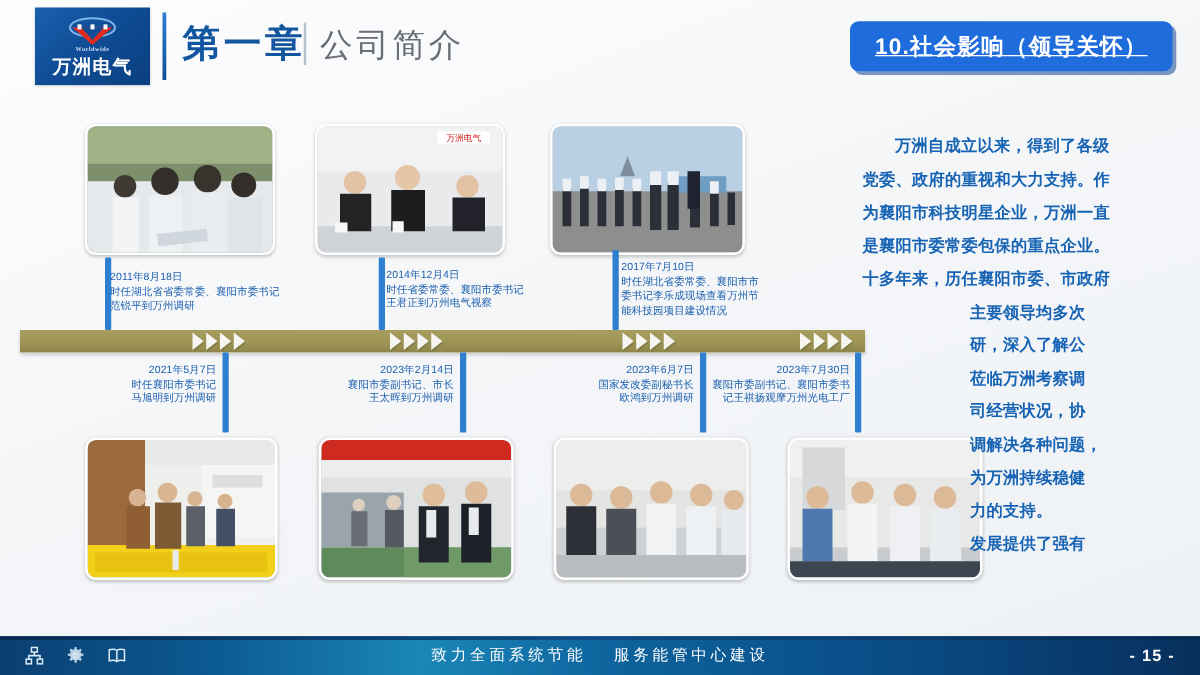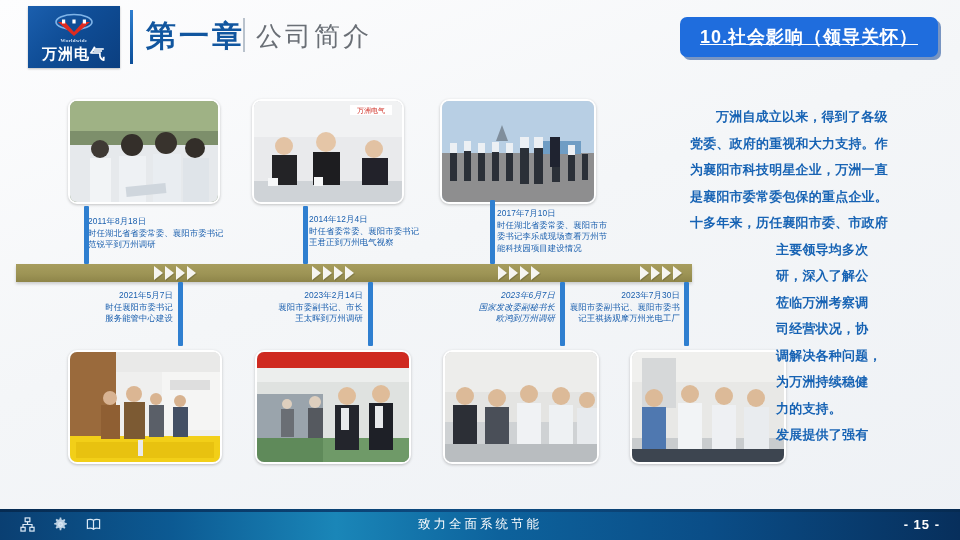--- a/index.html
+++ b/index.html
@@ -278,30 +278,30 @@
   <div class="stem" style="left:490px;top:200px;height:64px;"></div>
 
   <div class="stem" style="left:178px;top:282px;height:64px;"></div>
   <div class="stem" style="left:368px;top:282px;height:64px;"></div>
   <div class="stem" style="left:560px;top:282px;height:64px;"></div>
   <div class="stem" style="left:684px;top:282px;height:64px;"></div>
 
   <div class="cap right" style="left:38px;top:290px;width:135px;">
     <div>2021年5月7日</div>
     <div>时任襄阳市委书记</div>
-    <div>服务能管中心建设</div>
+    <div>马旭明到万州调研</div>
   </div>
 
   <div class="cap right" style="left:230px;top:290px;width:133px;">
     <div>2023年2月14日</div>
     <div>襄阳市委副书记、市长</div>
     <div>王太晖到万州调研</div>
   </div>
 
-  <div class="cap right" style="left:422px;top:290px;width:133px;font-style:italic;">
+  <div class="cap right" style="left:422px;top:290px;width:133px;">
     <div>2023年6月7日</div>
     <div>国家发改委副秘书长</div>
     <div>欧鸿到万州调研</div>
   </div>
 
   <div class="cap right" style="left:560px;top:290px;width:120px;">
     <div>2023年7月30日</div>
     <div>襄阳市委副书记、襄阳市委书</div>
     <div>记王祺扬观摩万州光电工厂</div>
   </div>
@@ -426,18 +426,19 @@
       <span class="f-icon">
         <svg viewBox="0 0 16 16" width="15" height="15" fill="none" stroke="#dbe9f6" stroke-width="1.3">
           <path d="M8 3.6C6.4 2.3 4 2.3 1.5 2.9v9.4c2.5-.6 4.9-.6 6.5.7 1.6-1.3 4-1.3 6.5-.7V2.9C12 2.3 9.6 2.3 8 3.6z"></path>
           <path d="M8 3.6v9.4"></path>
         </svg>
       </span>
     </div>
 
     <div class="f-center">
       <span>致力全面系统节能</span>
+      <span>服务能管中心建设</span>
     </div>
 
     <div class="f-page">- 15 -</div>
   </div>
 
 </div>
 
 </body></html>

